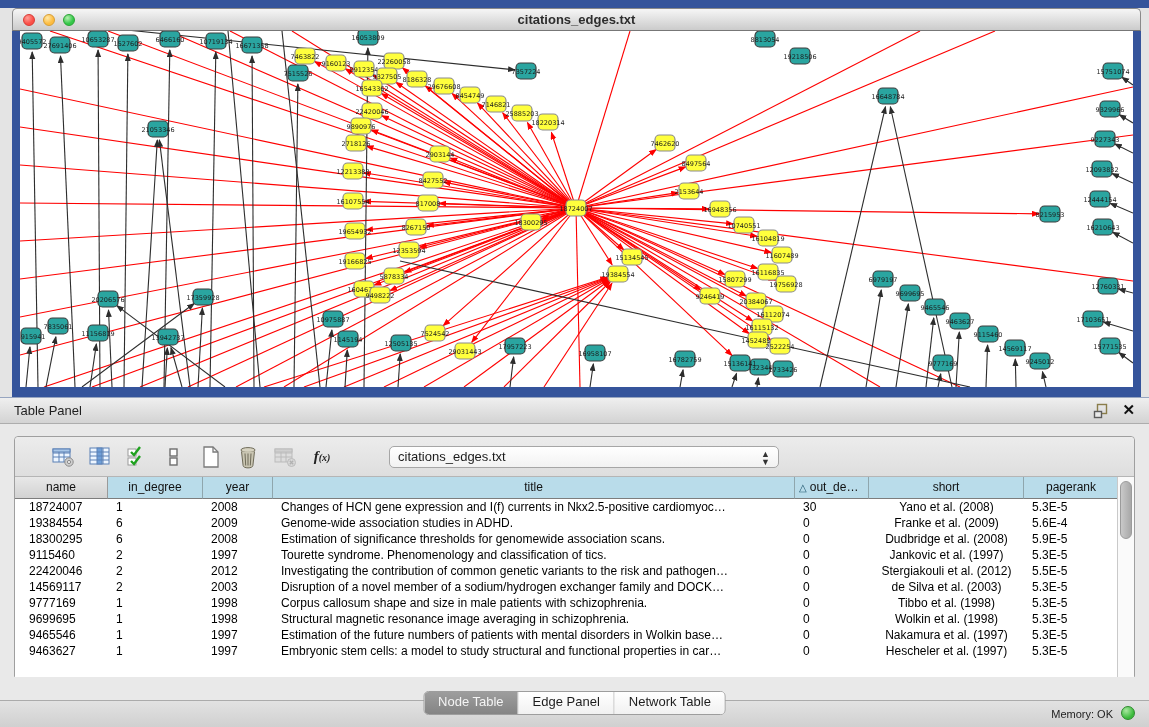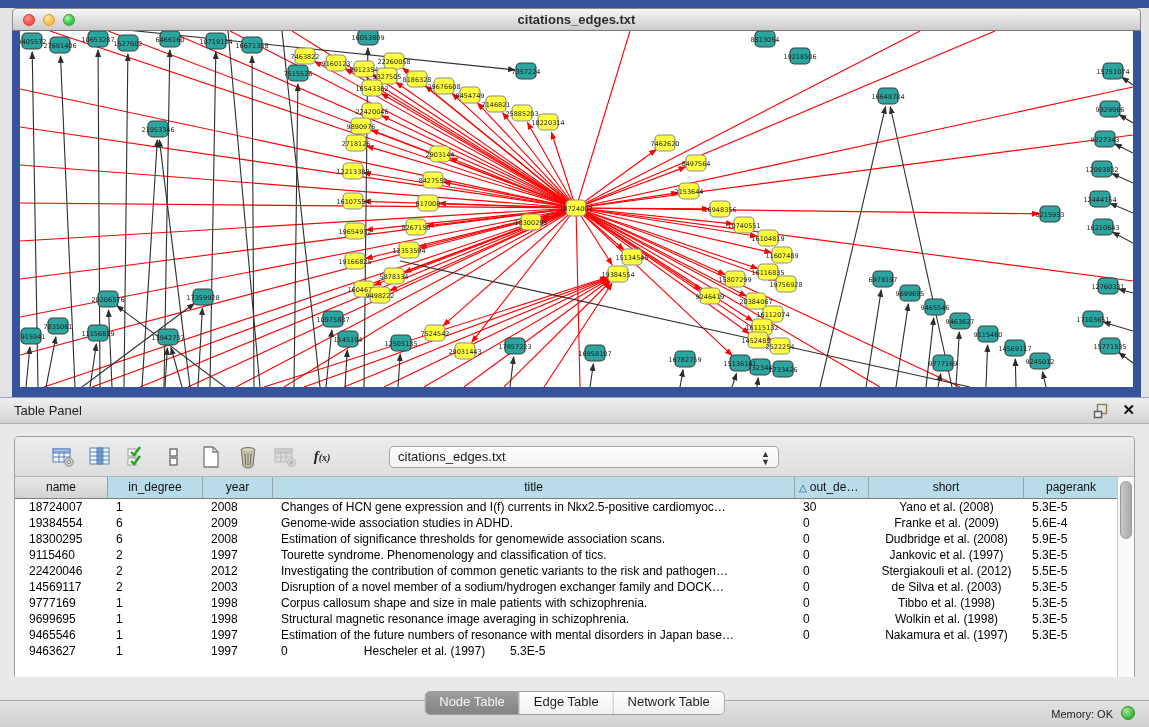--- a/index.html
+++ b/index.html
@@ -588,41 +588,42 @@
           <div class="dcell" style="width: 70px;">1998</div>
           <div class="dcell" style="width: 522px;">Structural magnetic resonance image averaging in schizophrenia.</div>
           <div class="dcell" style="width: 74px;">0</div>
           <div class="dcell center" style="width: 155px;">Wolkin et al. (1998)</div>
           <div class="dcell" style="width: 95px;">5.3E-5</div>
         </div>
         <div class="drow">
           <div class="dcell name" style="width: 93px;">9465546</div>
           <div class="dcell" style="width: 95px;">1</div>
           <div class="dcell" style="width: 70px;">1997</div>
-          <div class="dcell" style="width: 522px;">Estimation of the future numbers of resonance with mental disorders in Japan base…</div>
+          <div class="dcell" style="width: 522px;">Estimation of the future numbers of patients with mental disorders in Wolkin base…</div>
           <div class="dcell" style="width: 74px;">0</div>
           <div class="dcell center" style="width: 155px;">Nakamura et al. (1997)</div>
           <div class="dcell" style="width: 95px;">5.3E-5</div>
         </div>
         <div class="drow">
           <div class="dcell name" style="width: 93px;">9463627</div>
           <div class="dcell" style="width: 95px;">1</div>
           <div class="dcell" style="width: 70px;">1997</div>
+          <div class="dcell" style="width: 522px;">Embryonic stem cells: a model to study structural and functional properties in car…</div>
           <div class="dcell" style="width: 74px;">0</div>
           <div class="dcell center" style="width: 155px;">Hescheler et al. (1997)</div>
           <div class="dcell" style="width: 95px;">5.3E-5</div>
         </div>
       </div>
     <div id="vscroll">
       <div class="thumb"></div>
     </div>
   </div>
   <div id="tabs">
       <div class="tab selected">Node Table</div>
-      <div class="tab">Edge Table</div>
+      <div class="tab">Edge Panel</div>
       <div class="tab">Network Table</div>
     </div>
 </div>
 
 <div id="status">
   <span class="mem">Memory: OK</span>
   <span class="memdot"></span>
 </div>
 
 </body></html>

